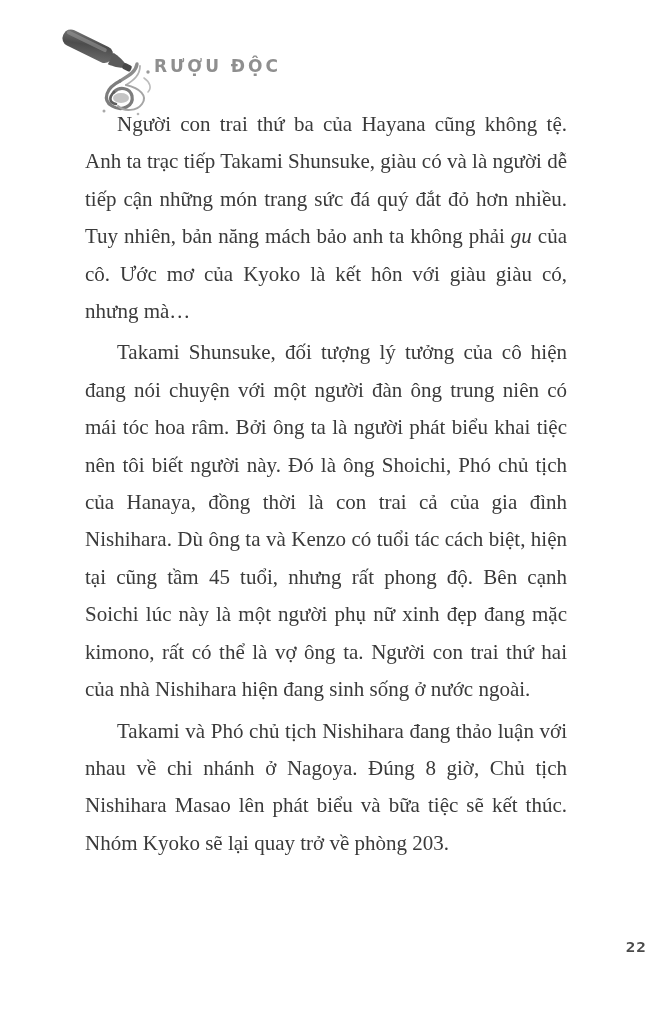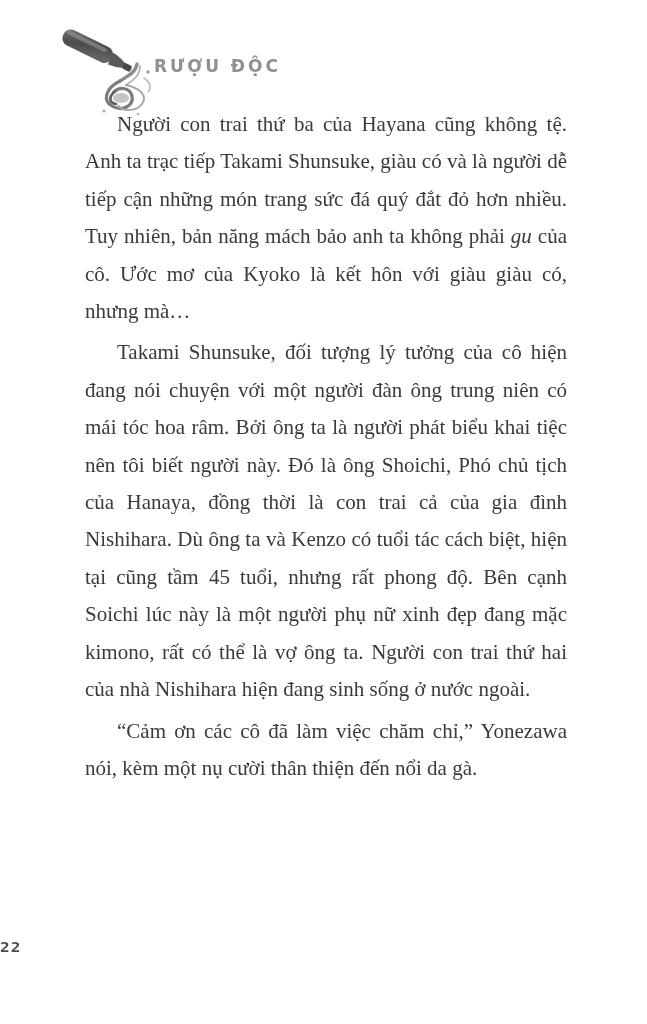--- a/index.html
+++ b/index.html
@@ -44,21 +44,21 @@
     text-align:justify;
   }
   .para{
     text-indent:32px;
     margin-bottom:4px;
   }
   .para em{}
   
   .page-footer{
     position:absolute;left:0;right:0;top:938px;
-    text-align:left;
+    text-align:right;
   }
   .page-number{
     display:inline-block;
     font-family:"DejaVu Sans Mono","Liberation Mono",monospace;
     font-weight:600;
     font-size:16px;
     letter-spacing:1px;
     color:#4a4a4a;
     transform:scaleY(0.85);
   }
@@ -98,20 +98,20 @@
         <circle cx="46" cy="89" r="1.5" fill="#a8a8a8"></circle>
         <circle cx="80" cy="92" r="1.3" fill="#b5b5b5"></circle>
       </svg>
     </span>
     <span class="chapter-title">RƯỢU ĐỘC</span>
   </header>
 
   <main class="page-body" id="paragraphs">
       <p class="para"><span>Người con trai thứ ba của Hayana cũng không tệ. Anh ta trạc tiếp Takami Shunsuke, giàu có và là người dễ tiếp cận những món trang sức đá quý đắt đỏ hơn nhiều. Tuy nhiên, bản năng mách bảo anh ta không phải </span><em>gu</em><span> của cô. Ước mơ của Kyoko là kết hôn với giàu giàu có, nhưng mà…</span></p>
       <p class="para"><span>Takami Shunsuke, đối tượng lý tưởng của cô hiện đang nói chuyện với một người đàn ông trung niên có mái tóc hoa râm. Bởi ông ta là người phát biểu khai tiệc nên tôi biết người này. Đó là ông Shoichi, Phó chủ tịch của Hanaya, đồng thời là con trai cả của gia đình Nishihara. Dù ông ta và Kenzo có tuổi tác cách biệt, hiện tại cũng tầm 45 tuổi, nhưng rất phong độ. Bên cạnh Soichi lúc này là một người phụ nữ xinh đẹp đang mặc kimono, rất có thể là vợ ông ta. Người con trai thứ hai của nhà Nishihara hiện đang sinh sống ở nước ngoài.</span></p>
-      <p class="para"><span>“Cảm ơn các cô đã làm việc chăm chỉ,” Yonezawa nói, kèm một nụ cười thân thiện đến nổi da gà.</span></p>
+      <p class="para"><span>Takami và Phó chủ tịch Nishihara đang thảo luận với nhau về chi nhánh ở Nagoya. Đúng 8 giờ, Chủ tịch Nishihara Masao lên phát biểu và bữa tiệc sẽ kết thúc. Nhóm Kyoko sẽ lại quay trở về phòng 203.</span></p>
     </main>
 
   <footer class="page-footer">
     <span class="page-number">22</span>
   </footer>
 
 </div>
 
 </body></html>

